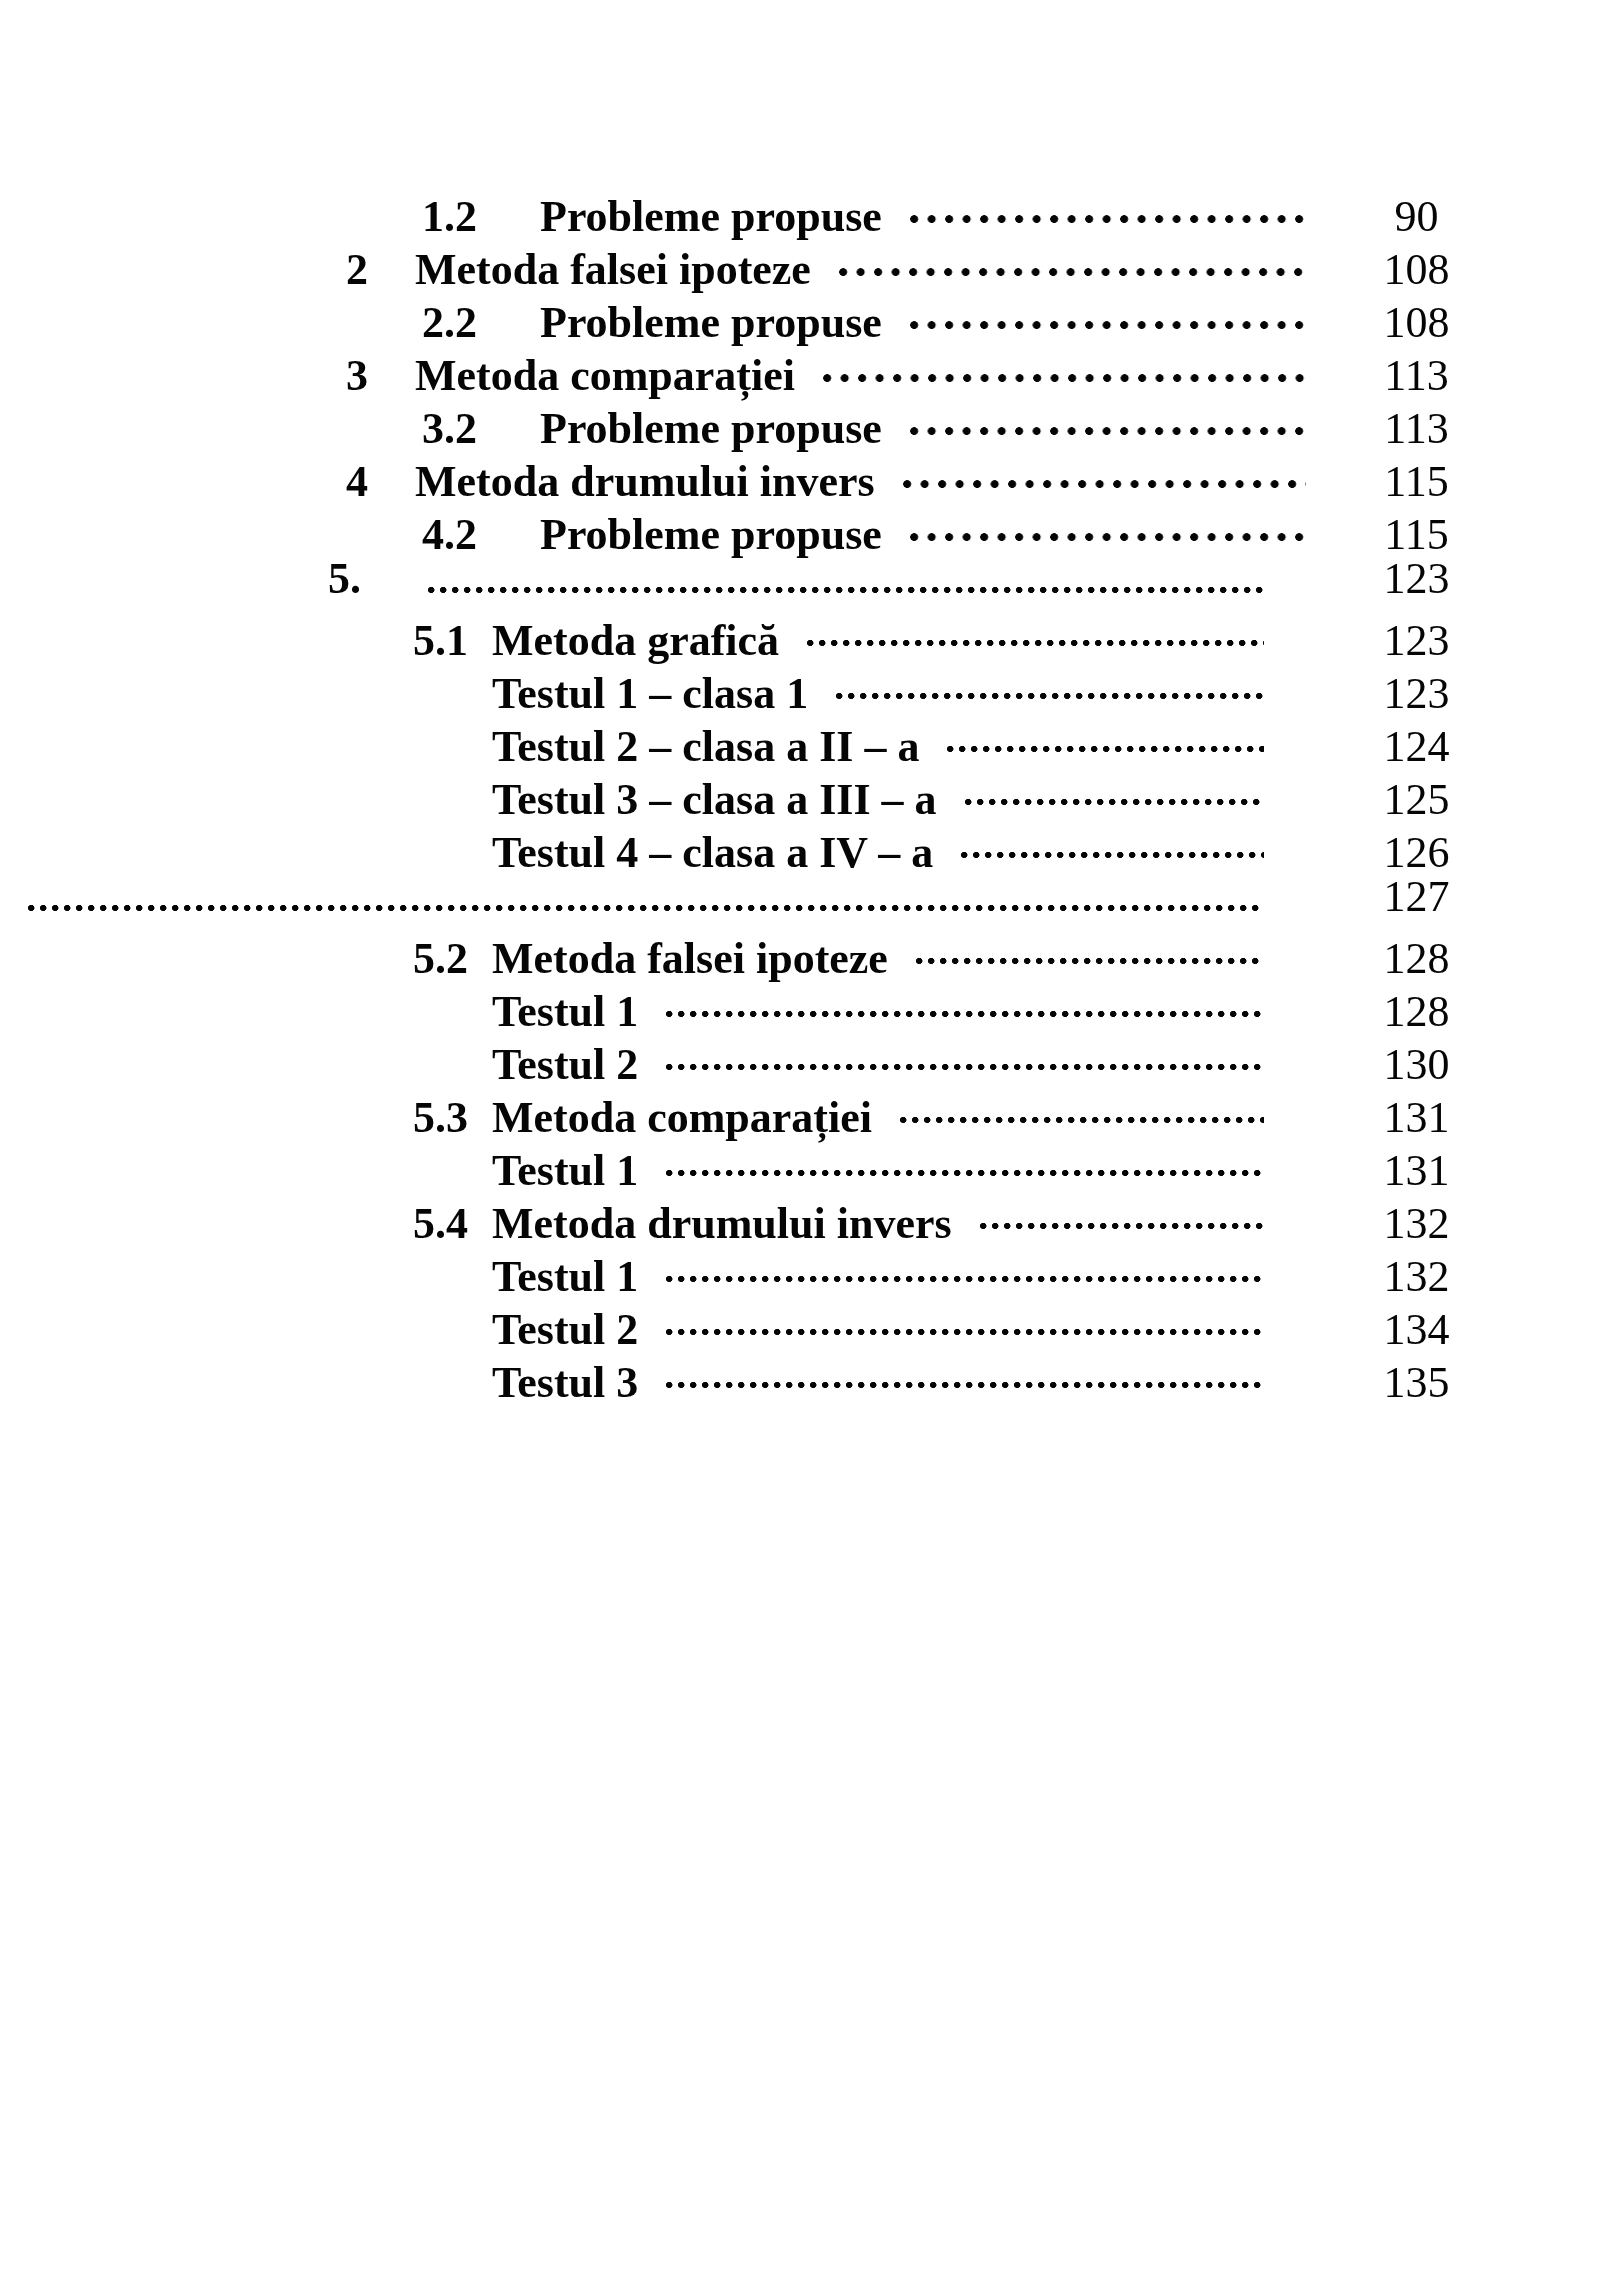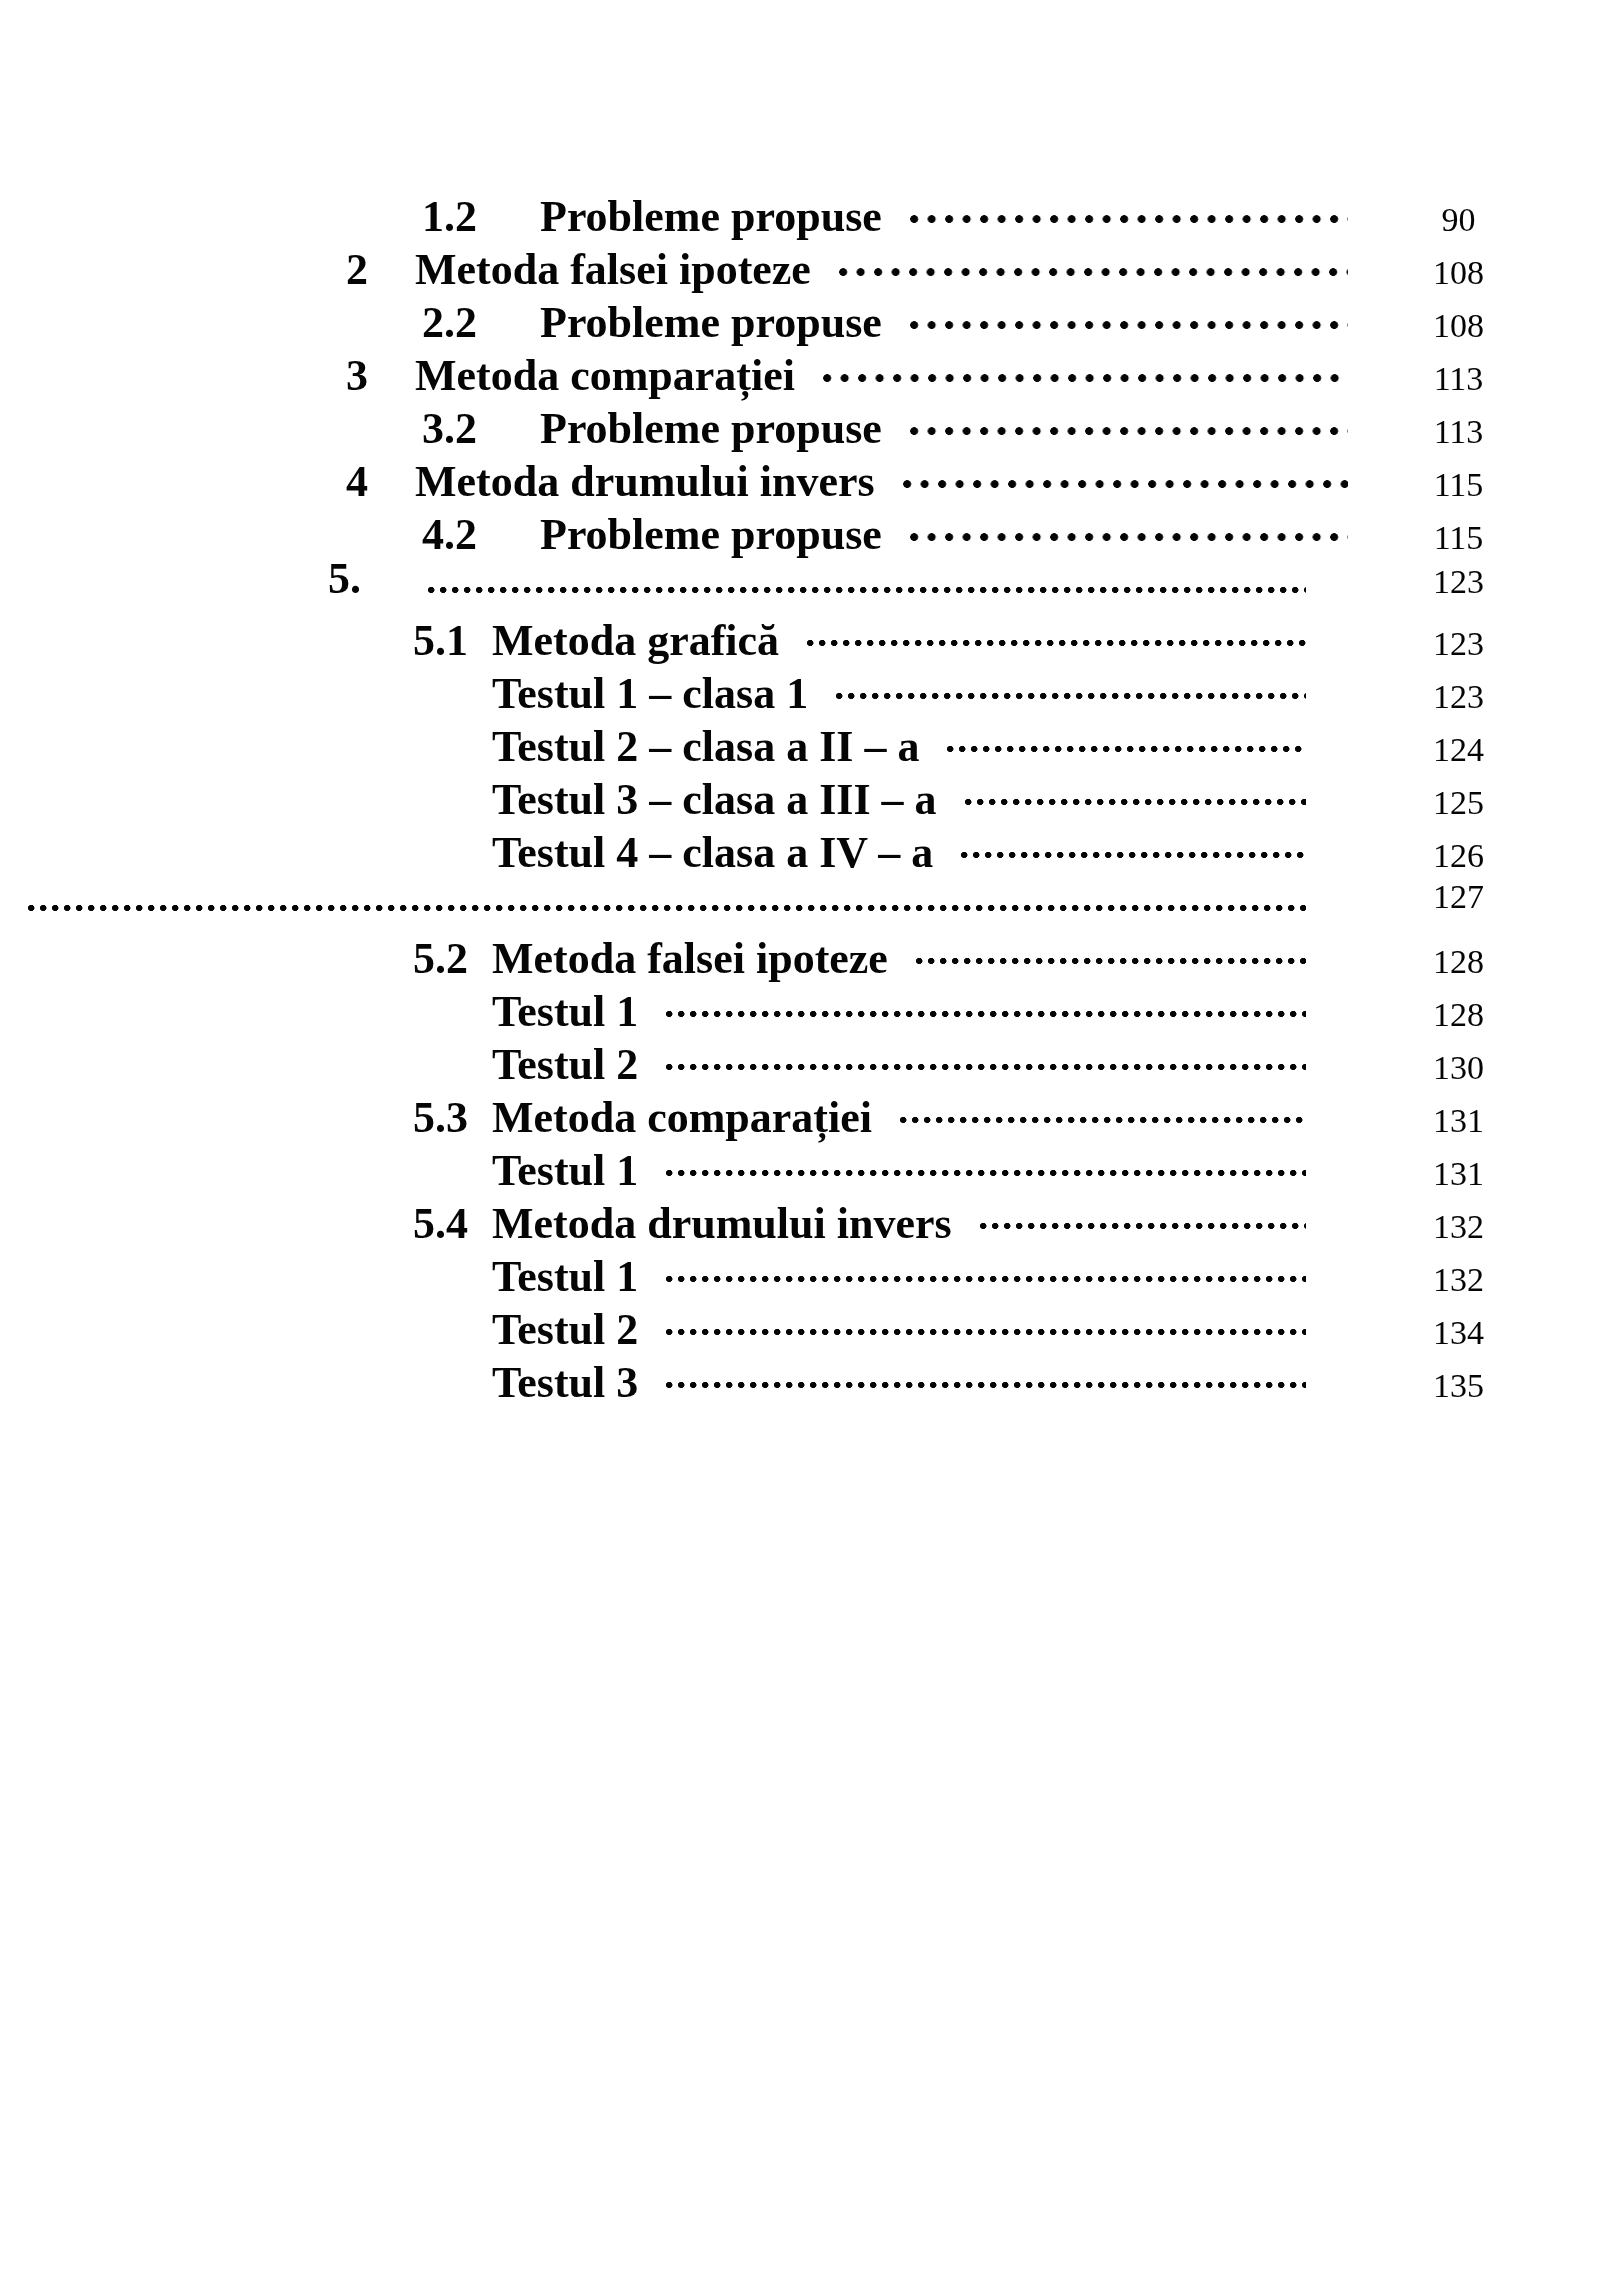--- a/index.html
+++ b/index.html
@@ -23,21 +23,21 @@
     right: 0;
   }
   .row {
     display: flex;
     align-items: baseline;
     height: 53px;
     line-height: 53px;
     font-size: 44px;
     font-weight: bold;
     white-space: nowrap;
-    padding-right: 76px; 
+    padding-right: 118px; 
   }
   .num {
     flex: 0 0 auto;
     text-align: left;
   }
   
   .row.ch   .num { margin-left: 346px; width: 69px;  }
   .row.ch5  .num { margin-left: 328px; width: 72px;  }
   .row.sub  .num { margin-left: 422px; width: 118px; }
   .row.sub5 .num { margin-left: 413px; width: 79px;  }
@@ -65,21 +65,21 @@
     height: 6.5px;
     margin-bottom: 12px;
     margin-right: 74px;
     background-image: radial-gradient(circle at 3.2px 3.2px, #050505 3px, rgba(0,0,0,0) 3.6px);
     background-size: 12px 6.5px;
   }
   .page-num {
     flex: 0 0 157px;
     text-align: center;
     font-weight: normal;
-    font-size: 34px;
+    font-size: 44px;
   }
 </style>
 </head>
 <body>
 
 <div class="page">
   <div class="toc" id="toc-list">
       <div class="row sub">
         <span class="num">1.2</span>
         <span class="label">Probleme propuse</span>

